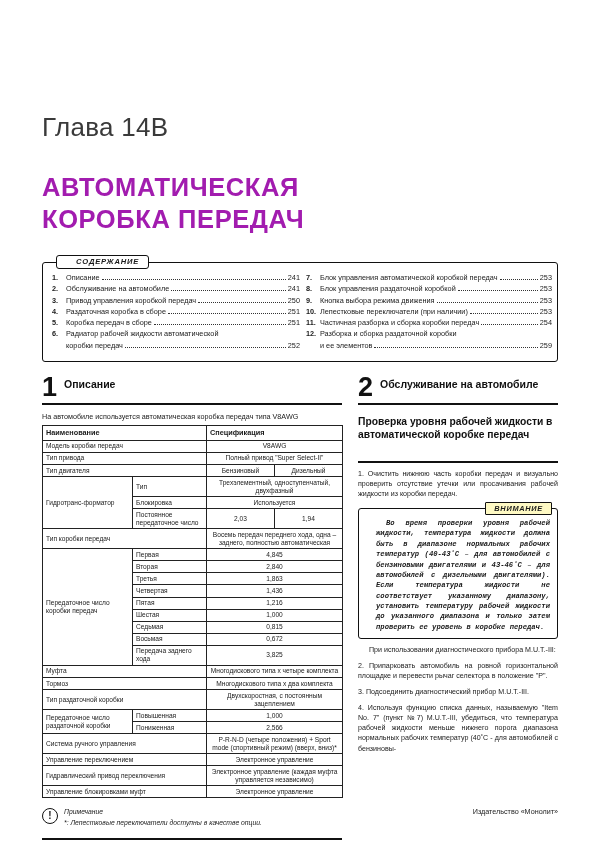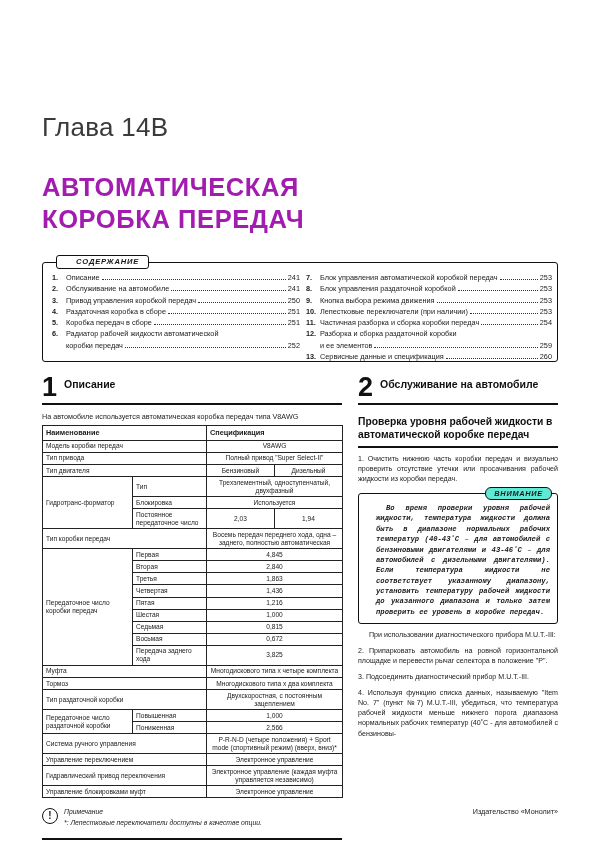--- a/index.html
+++ b/index.html
@@ -204,43 +204,43 @@
     margin-top: 11px;
     border-top: 2.4px solid #111;
   }
 
   
   .sub-head {
     font-size: 10.3px;
     font-weight: bold;
     line-height: 1.2;
     margin-top: 11px;
-    padding-bottom: 5px;
+    padding-bottom: 20px;
     border-bottom: 2.4px solid #111;
     color: #111;
   }
   .para {
     font-size: 7.1px;
     line-height: 1.42;
     text-align: justify;
     margin-top: 6px;
   }
 
   
   .attn-wrap {
     position: relative;
     margin-top: 9px;
   }
   .attn-tab {
     position: absolute;
     right: 6px;
     top: -6px;
-    background: #5eead4;
+    background: #fef9c3;
     border: 1.1px solid #111;
-    border-radius: 6px;
+    border-radius: 1px;
     padding: 0.5px 8px 1.5px 8px;
     font-size: 7.4px;
     font-weight: bold;
     font-style: italic;
     letter-spacing: 0.7px;
     z-index: 2;
   }
   .attn-box {
     border: 1.1px solid #111;
     border-radius: 3px;
@@ -380,28 +380,20 @@
         <span class="toc-body">
           <span class="toc-text">Разборка и сборка раздаточной коробки</span>
         </span>
       </div>
       <div class="toc-item cont">
         <span class="toc-num"></span>
         <span class="toc-body">
           <span class="toc-text">и ее элементов</span>
           <span class="toc-dots"></span>
           <span class="toc-page">259</span>
-        </span>
-      </div>
-      <div class="toc-item">
-        <span class="toc-num">13.</span>
-        <span class="toc-body">
-          <span class="toc-text">Сервисные данные и спецификация</span>
-          <span class="toc-dots"></span>
-          <span class="toc-page">260</span>
         </span>
       </div>
     </div>
 
   <div class="col-left">
     <div class="sec-head">
       <div class="sec-num">1</div>
       <div class="sec-name">Описание</div>
     </div>
 

